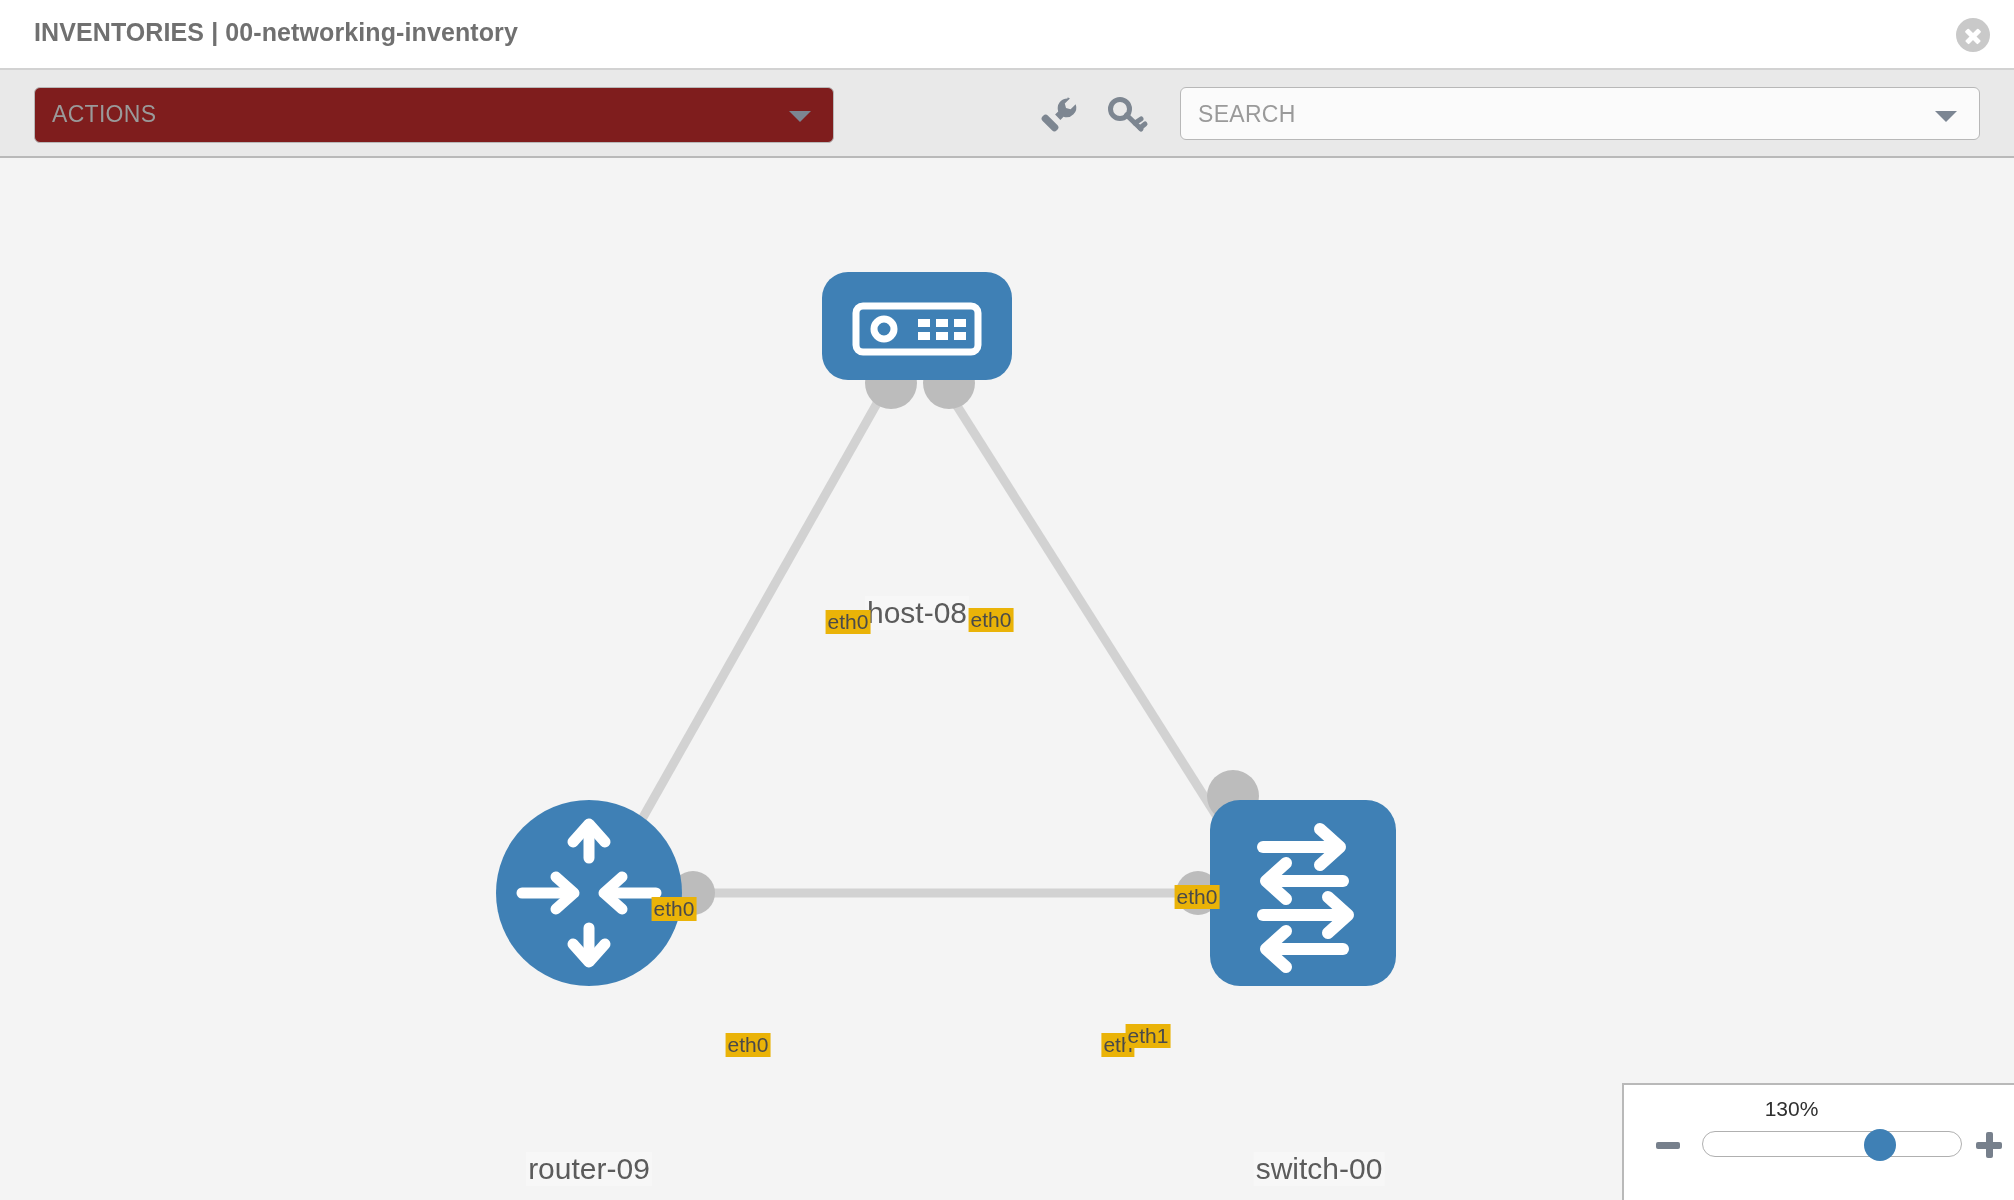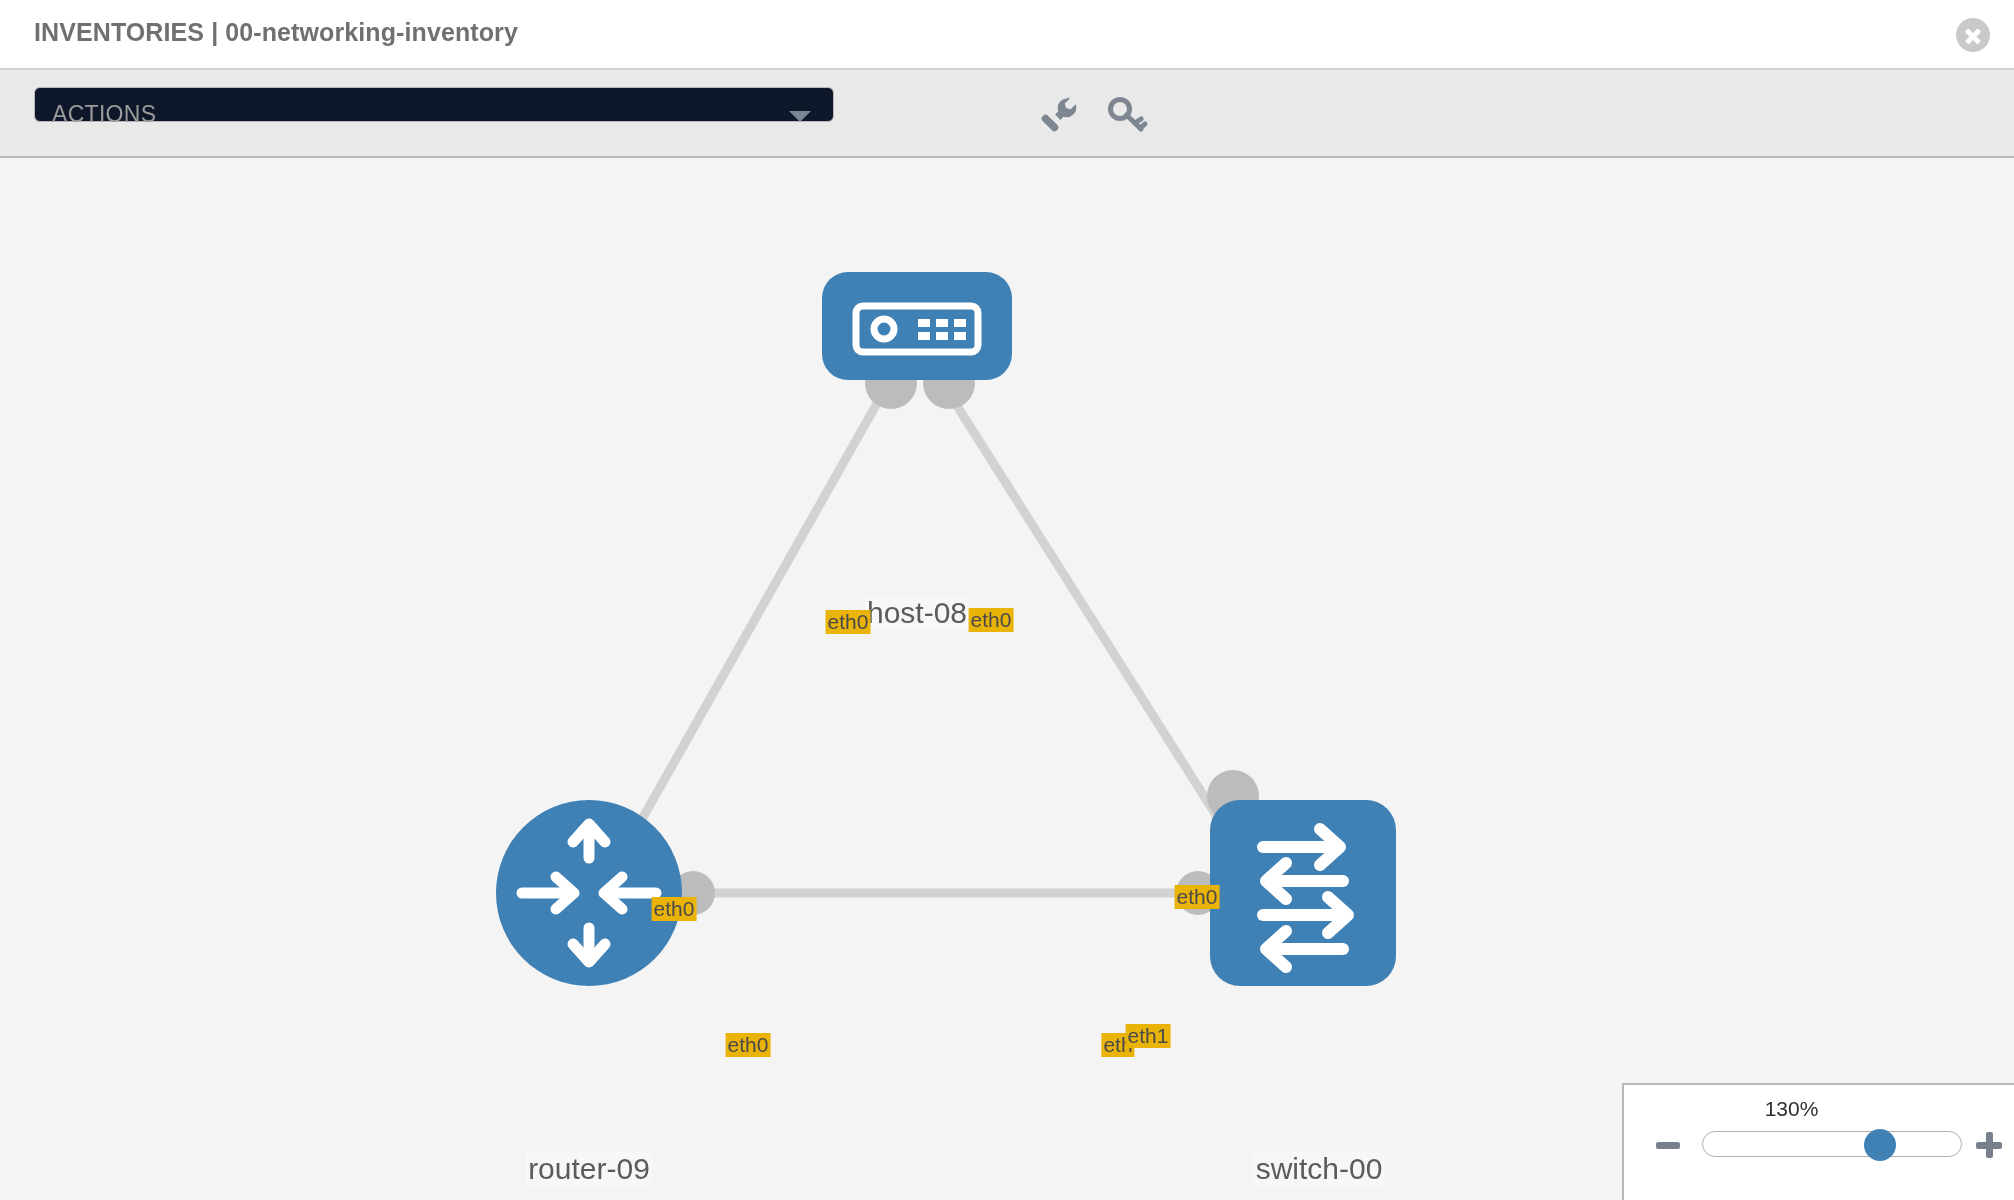--- a/index.html
+++ b/index.html
@@ -67,22 +67,22 @@
     background: #e9e9e9;
     border-top: 2px solid #d2d2d2;
     border-bottom: 2px solid #b9b9b9;
     box-sizing: border-box;
   }
   .select-box {
     position: absolute;
     left: 34px;
     top: 17px;
     width: 800px;
-    height: 35px;
-    background: #0f172a;
+    height: 56px;
+    background: #7f1d1d;
     border: 1.5px solid #b8b8b8;
     border-radius: 6px;
     box-sizing: border-box;
     cursor: pointer;
   }
   .select-box .label {
     position: absolute;
     left: 17px;
     top: 13px;
     font-size: 23px;
@@ -259,20 +259,24 @@
 
   <div class="tool-icon" id="key-icon">
     <svg width="44" height="44" viewBox="0 0 44 44">
       <circle cx="15" cy="17" r="9.5" fill="none" stroke="#7d8691" stroke-width="5"></circle>
       <path d="M21.5 23 L36 37" stroke="#7d8691" stroke-width="5" stroke-linecap="round"></path>
       <path d="M30 31 L36 27" stroke="#7d8691" stroke-width="5" stroke-linecap="round"></path>
       <path d="M35 36 L40 32" stroke="#7d8691" stroke-width="5" stroke-linecap="round"></path>
     </svg>
   </div>
 
+  <div class="search-box">
+    <span class="label">SEARCH</span>
+    <span class="caret"></span>
+  </div>
 </div>
 
 <div class="canvas">
 
   <svg class="graph" width="2014" height="1042">
 
     <g>
       <line x1="880" y1="240" x2="620" y2="700" stroke="#d2d2d2" stroke-width="9"></line>
     </g>
     <g>

